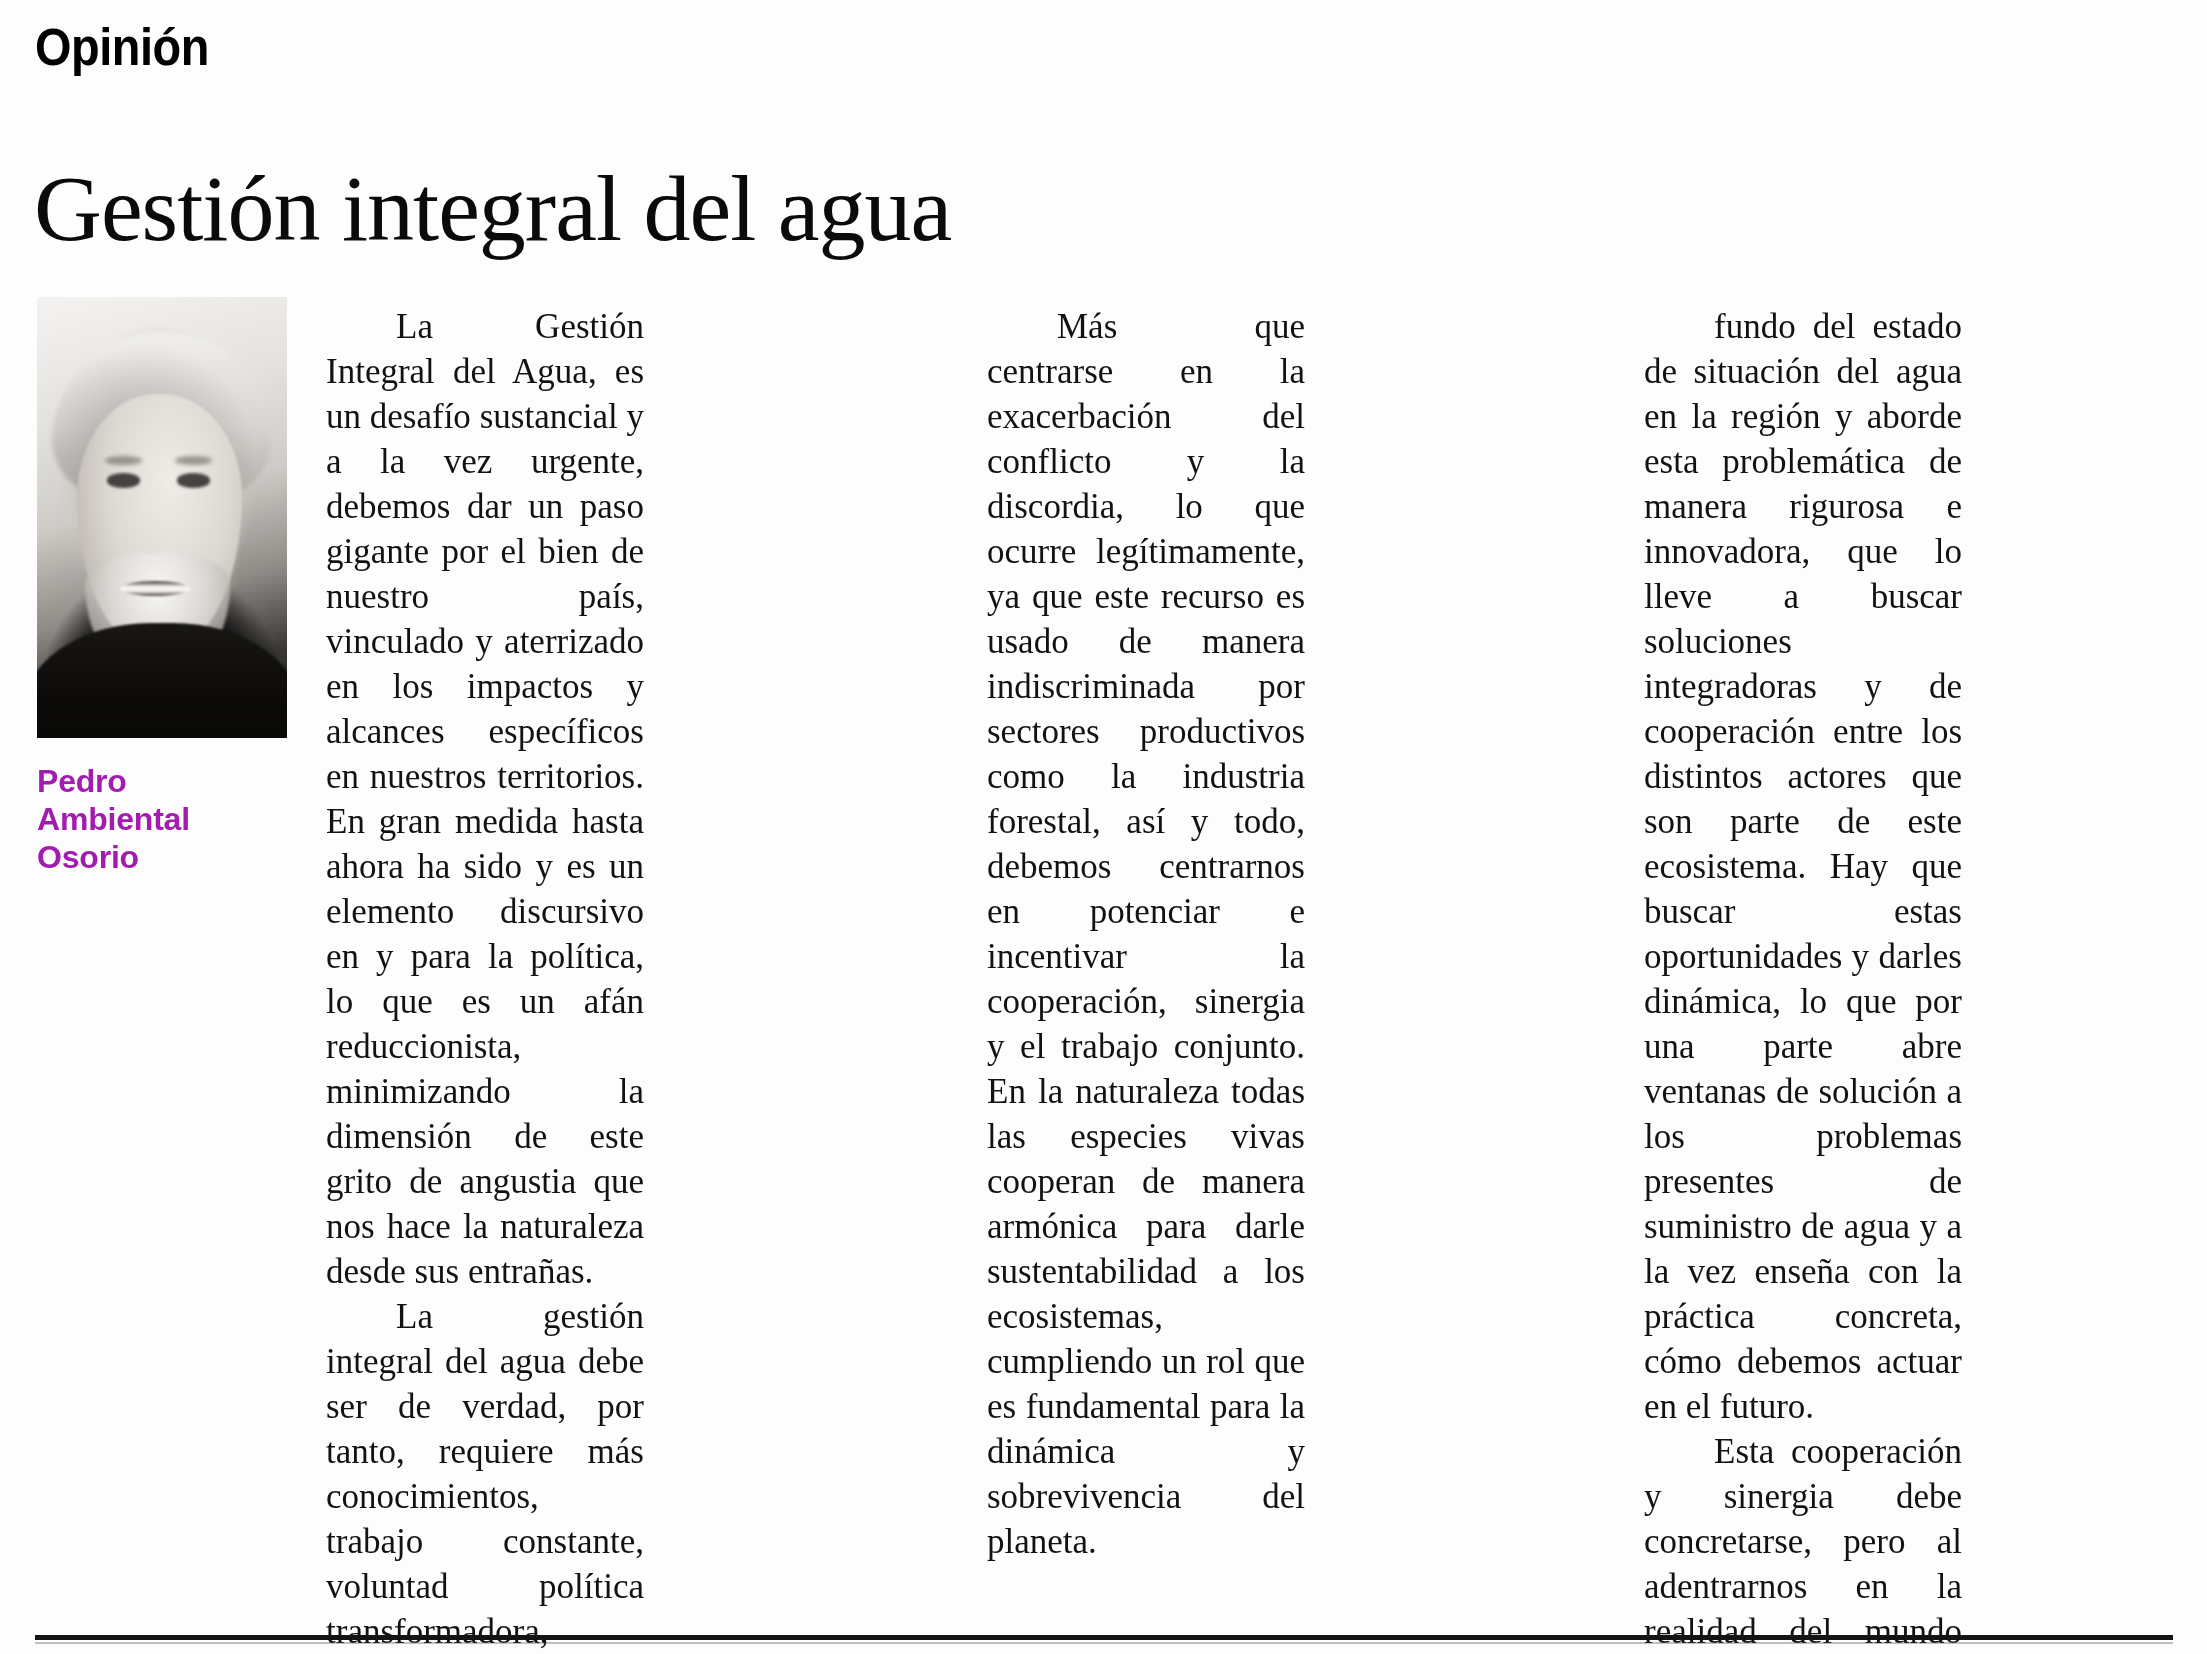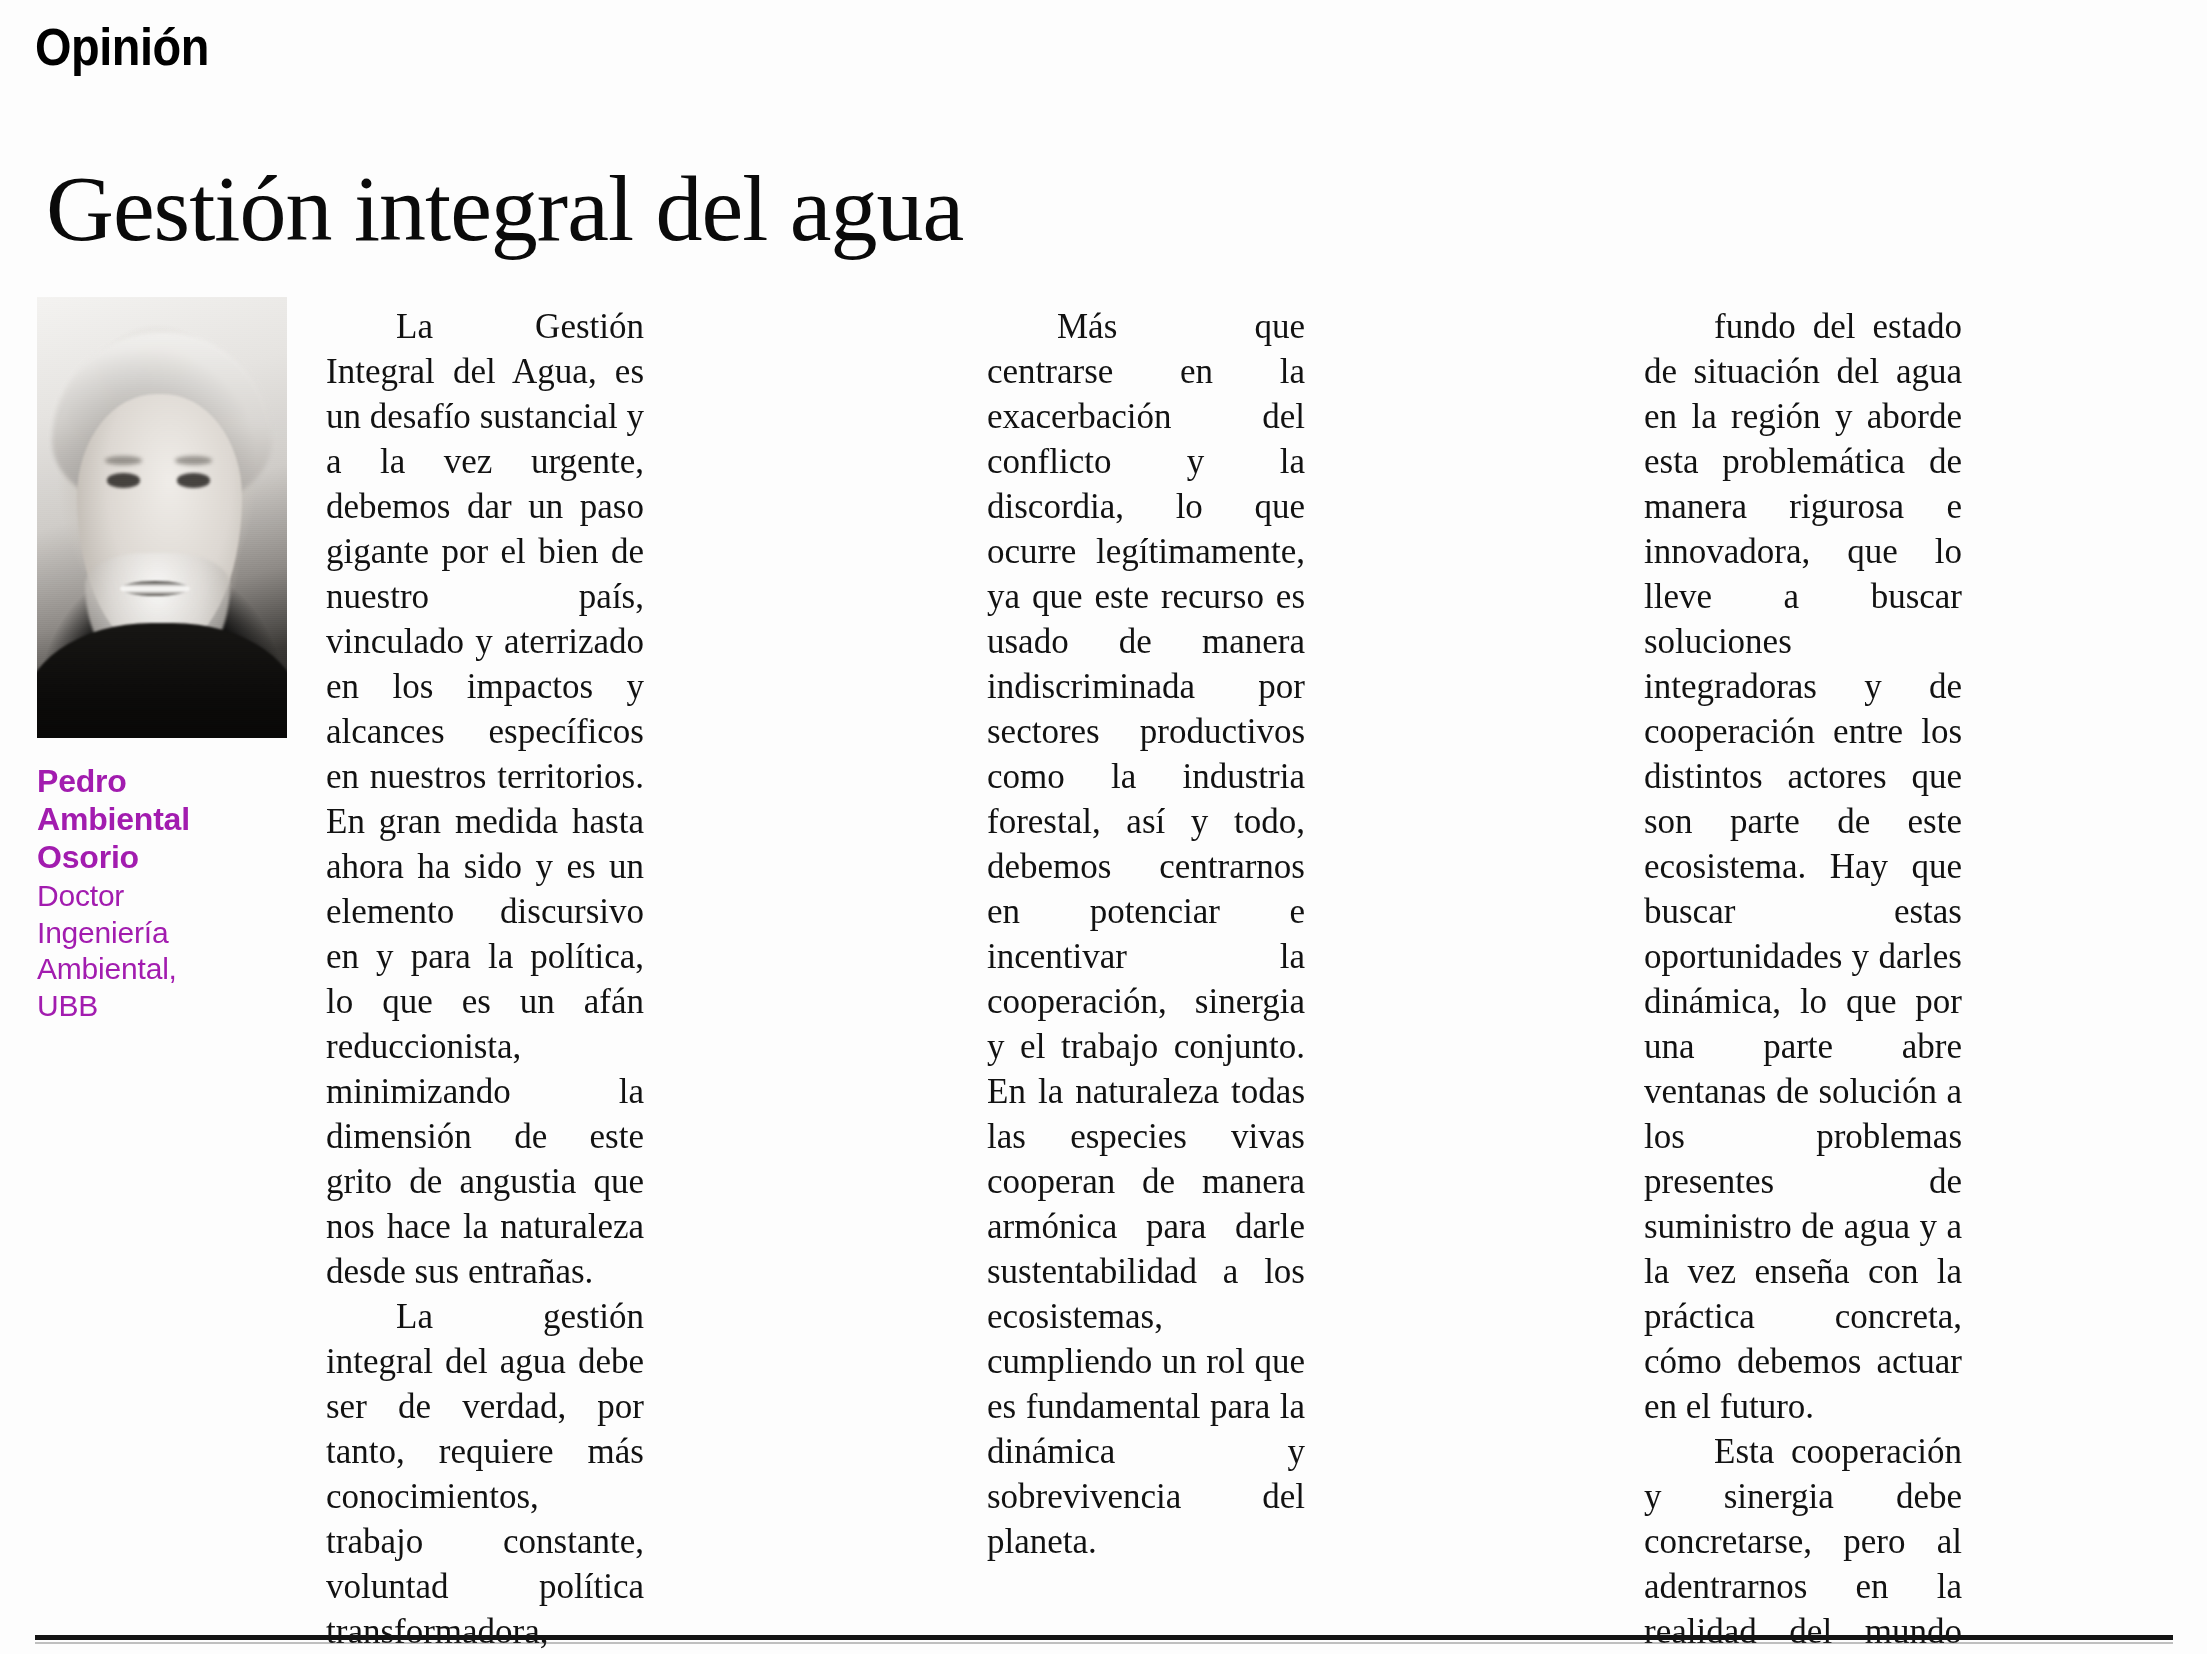--- a/index.html
+++ b/index.html
@@ -35,21 +35,21 @@
     letter-spacing: -0.5px;
     line-height: 1;
     color: #000000;
     transform: scaleX(0.92);
     transform-origin: left top;
   }
 
   
   .headline {
     position: absolute;
-    left: 46px;
+    left: 34px;
     top: 98px;
     font-family: "Liberation Serif", "DejaVu Serif", serif;
     font-weight: 400;
     font-size: 94px;
     line-height: 1.02;
     letter-spacing: -1px;
     color: #0a0a0a;
     white-space: nowrap;
   }
 
@@ -238,26 +238,20 @@
       <div class="shoulder"></div>
       <div class="grain"></div>
     </div>
 
     <div class="byline">
       <div class="name">
         <div>Pedro</div>
         <div>Ambiental</div>
         <div>Osorio</div>
       </div>
-      <div class="role">
-        <div>Doctor</div>
-        <div>Ingeniería</div>
-        <div>Ambiental,</div>
-        <div>UBB</div>
-      </div>
     </div>
 
   </div>
 
   <div class="col" id="col-1">
     <p>La Gestión Integral del Agua, es un desafío sustancial y a la vez urgente, debemos dar un paso gigante por el bien de nuestro país, vinculado y aterrizado en los impactos y alcances específicos en nuestros territorios. En gran medida hasta ahora ha sido y es un elemento discursivo en y para la política, lo que es un afán reduccionista, minimizando la dimensión de este grito de angustia que nos hace la naturaleza desde sus entrañas.</p>
     <p>La gestión integral del agua debe ser de verdad, por tanto, requiere más conocimientos, trabajo constante, voluntad política transformadora, esfuerzo pedagógico, buscar oportunidades de alianzas y unidad entre las comunidades, estado y el mundo empresarial, en particular en una región como Ñuble, que es eminentemente agrícola, donde el agua es fundamental para la actividad fotosintética, que es la base de la producción vegetal y como segunda derivada de la producción ganadera. La gestión de agua, es un tema de todos y todas, con una mirada integradora de las distintas disciplinas, donde se considere de manera protagónica a los que están en la punta de la investigación, como también a los que necesitan del agua diariamente para</p>
   </div>
 
   <div class="col" id="col-2">

